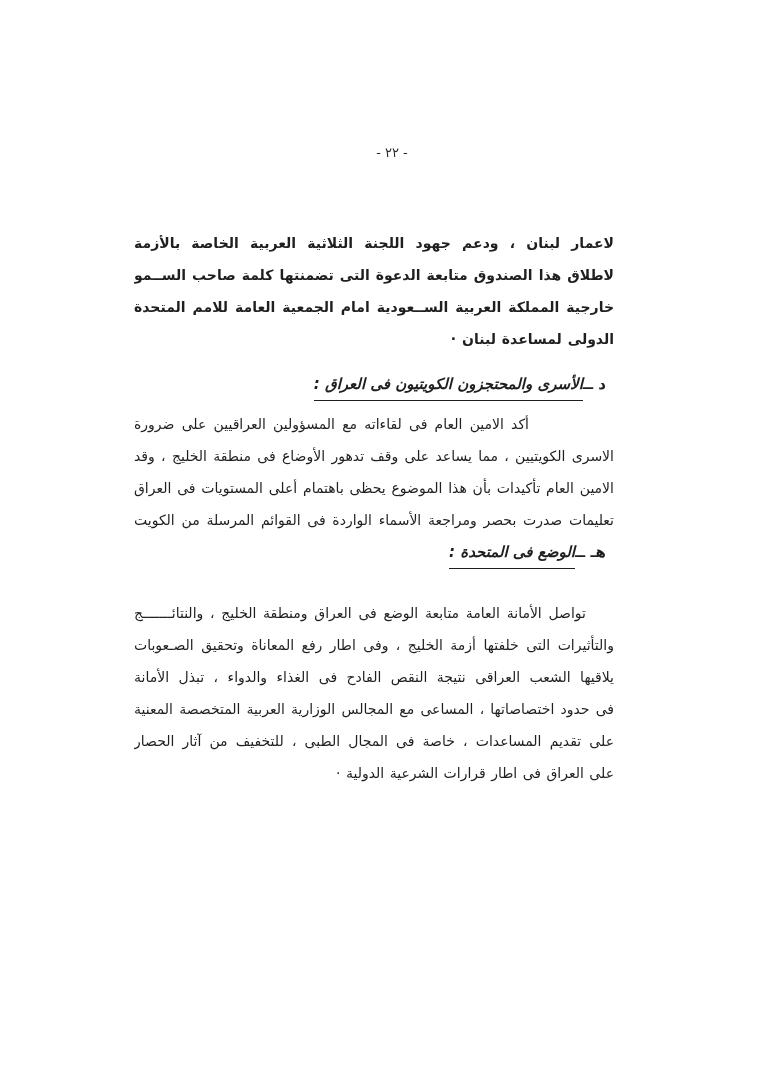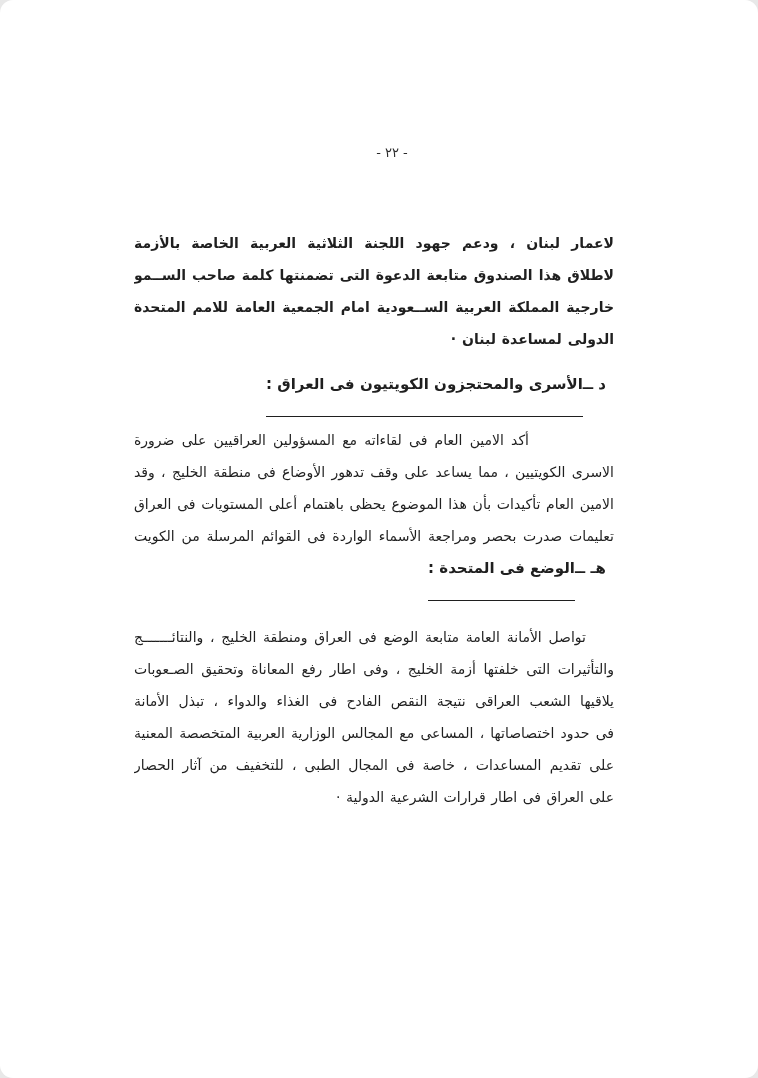--- a/index.html
+++ b/index.html
@@ -7,21 +7,20 @@
     position:relative;
     width:758px;height:1078px;
     margin:0 auto;
     background:#ffffff;
     box-sizing:border-box;
     padding:143px 144px 0 134px;
     font-family:"DejaVu Sans",sans-serif;
     color:#1f1f1f;
     direction:rtl;
     overflow:hidden;
-    border-radius:13px;
   }
   .page-number{
     height:20px;
     line-height:20px;
     text-align:center;
     font-size:13px;
     letter-spacing:2px;
     color:#2a2a2a;
     position:relative;
     left:18px;
@@ -47,30 +46,31 @@
     font-size:15px;
     font-weight:bold;
   }
   .heading .marker{
     white-space:nowrap;
     line-height:20px;
   }
   .heading .title{
     white-space:nowrap;
     line-height:20px;
-    padding-bottom:22px;
+    padding-bottom:6px;
     border-bottom:1.5px solid #1f1f1f;
+    font-style:italic;
   }
   
   .s0{margin-top:64px;font-weight:bold;}
   .s1{margin-top:19px;}
   .s2{margin-top:7px;}
   .s3{margin-top:4px;}
   .s4{margin-top:6px;}
-  .s5{margin-top:20px;}
+  .s5{margin-top:28px;}
 </style>
 </head>
 <body>
 
 <div class="page">
   <div class="page-number">- ٢٢ -</div>
   <div id="content">
       <div class="para s0">
         <div class="line">لاعمار لبنان ، ودعم جهود اللجنة الثلاثية العربية الخاصة بالأزمة اللبنانيـــة ،</div>
         <div class="line">لاطلاق هذا الصندوق متابعة الدعوة التى تضمنتها كلمة صاحب الســمو وزيـــــر</div>

